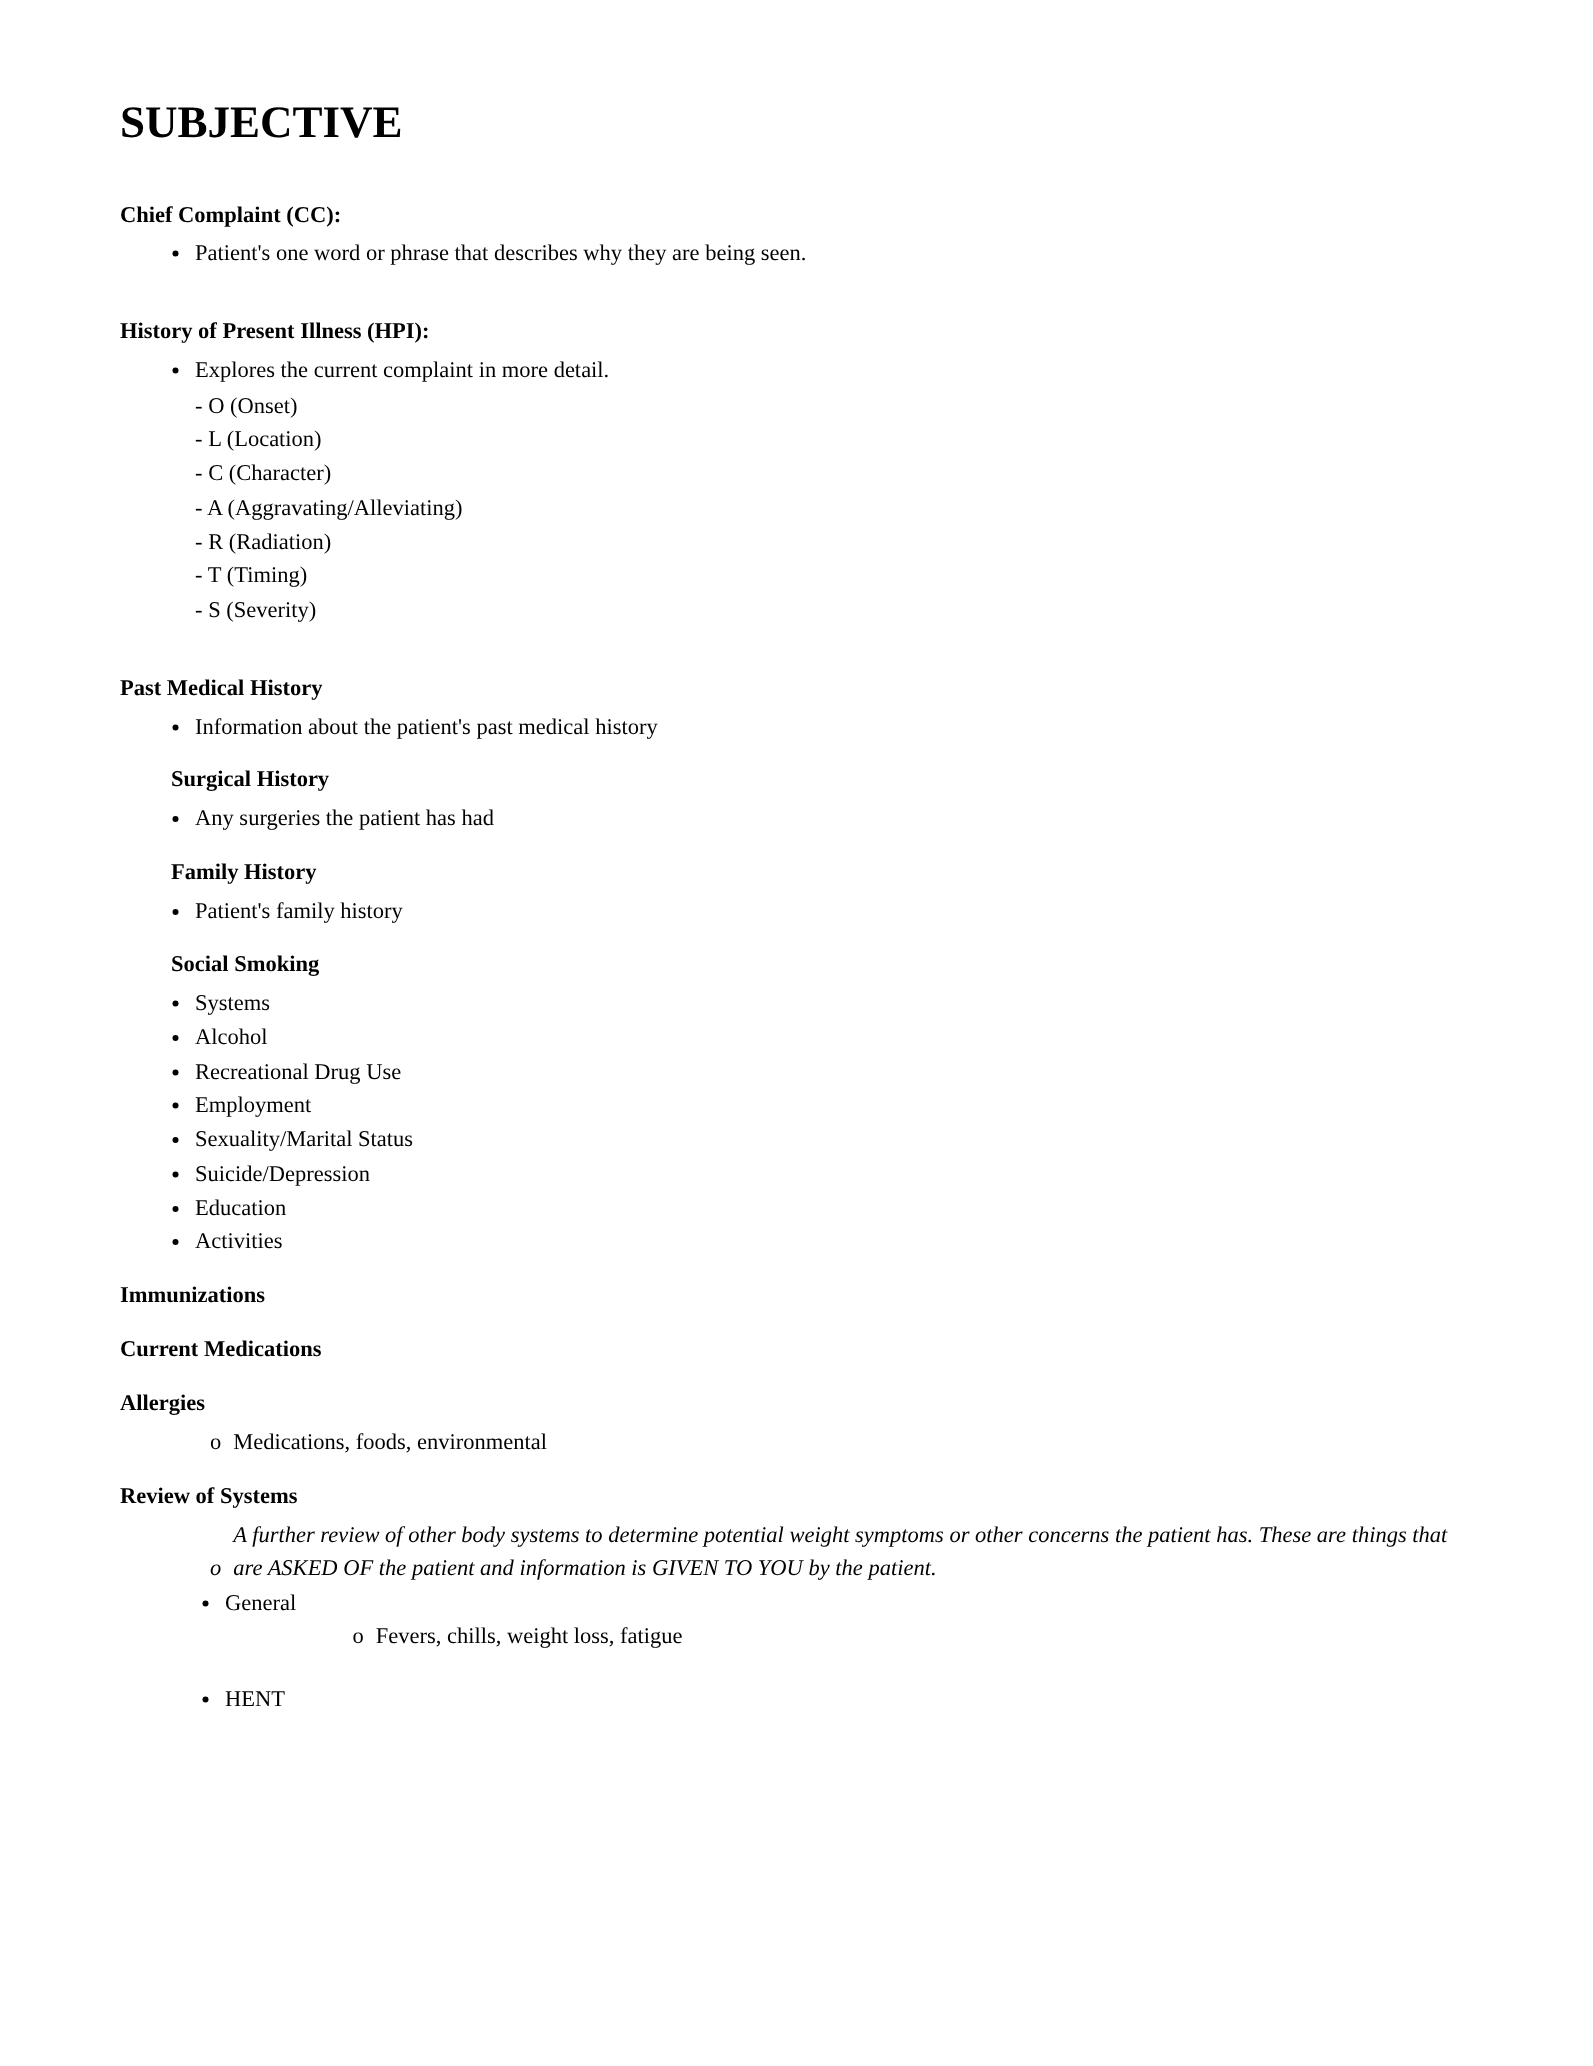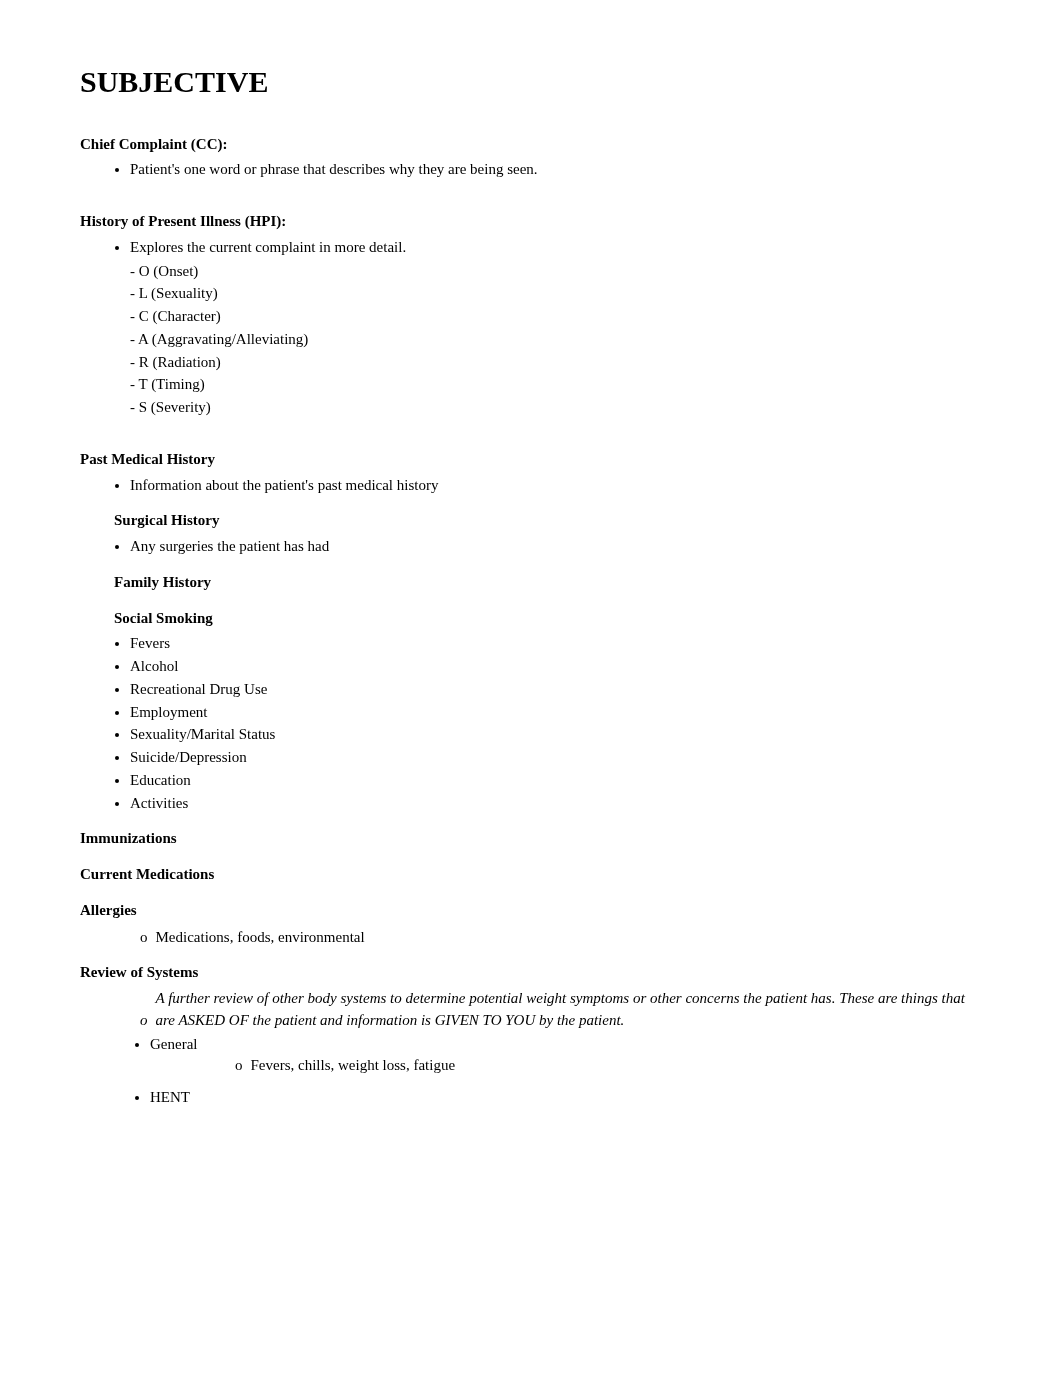--- a/index.html
+++ b/index.html
@@ -104,21 +104,21 @@
     .circle-list-sub {
       list-style-type: none;
       margin-left: 85px;
       margin-bottom: 2px;
     }
 
     .circle-list-sub li {
       display: flex;
       align-items: center;
       gap: 8px;
-      margin-bottom: 10px;
+      margin-bottom: 20px;
     }
 
     .circle-list-sub li::before {
       content: "o";
       flex-shrink: 0;
     }
 
     .section-standalone {
       font-weight: bold;
       font-size: 15px;
@@ -138,21 +138,21 @@
   </ul>
 </div>
 
 <div>
   <div class="section-heading">History of Present Illness (HPI):</div>
   <ul class="bullet-list">
     <li>Explores the current complaint in more detail.</li>
   </ul>
   <ul class="dash-list">
     <li>O (Onset)</li>
-    <li>L (Sexuality)</li>
+    <li>L (Location)</li>
     <li>C (Character)</li>
     <li>A (Aggravating/Alleviating)</li>
     <li>R (Radiation)</li>
     <li>T (Timing)</li>
     <li>S (Severity)</li>
   </ul>
 </div>
 
 <div>
   <div class="section-heading">Past Medical History</div>
@@ -163,26 +163,29 @@
 
 <div>
   <div class="section-heading-indented">Surgical History</div>
   <ul class="bullet-list">
     <li>Any surgeries the patient has had</li>
   </ul>
 </div>
 
 <div>
   <div class="section-heading-indented">Family History</div>
+  <ul class="bullet-list">
+    <li>Patient's family history</li>
+  </ul>
 </div>
 
 <div>
   <div class="section-heading-indented">Social Smoking</div>
   <ul class="bullet-list">
-    <li>Fevers</li>
+    <li>Systems</li>
     <li>Alcohol</li>
     <li>Recreational Drug Use</li>
     <li>Employment</li>
     <li>Sexuality/Marital Status</li>
     <li>Suicide/Depression</li>
     <li>Education</li>
     <li>Activities</li>
   </ul>
 </div>
 

